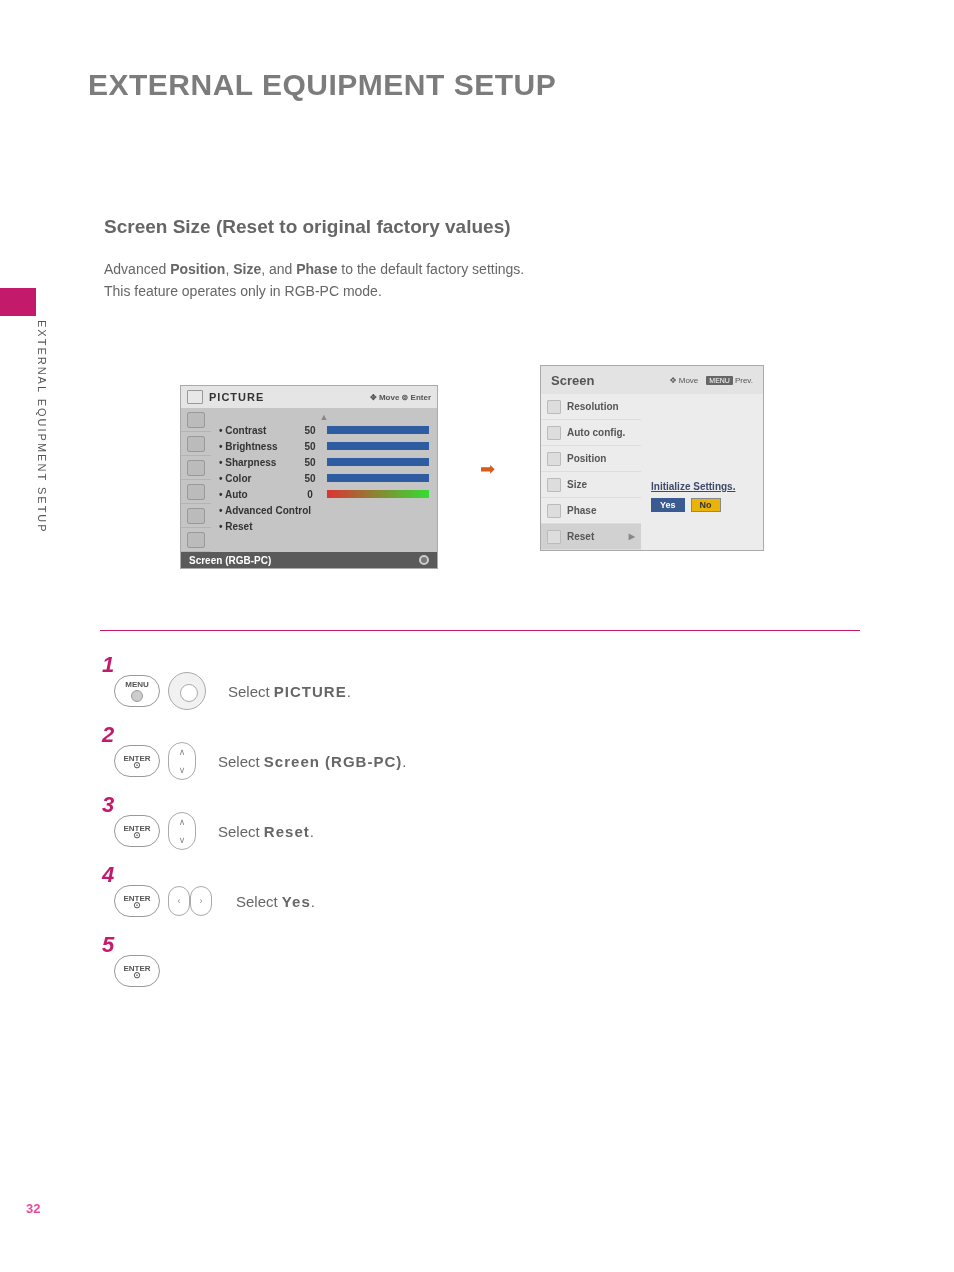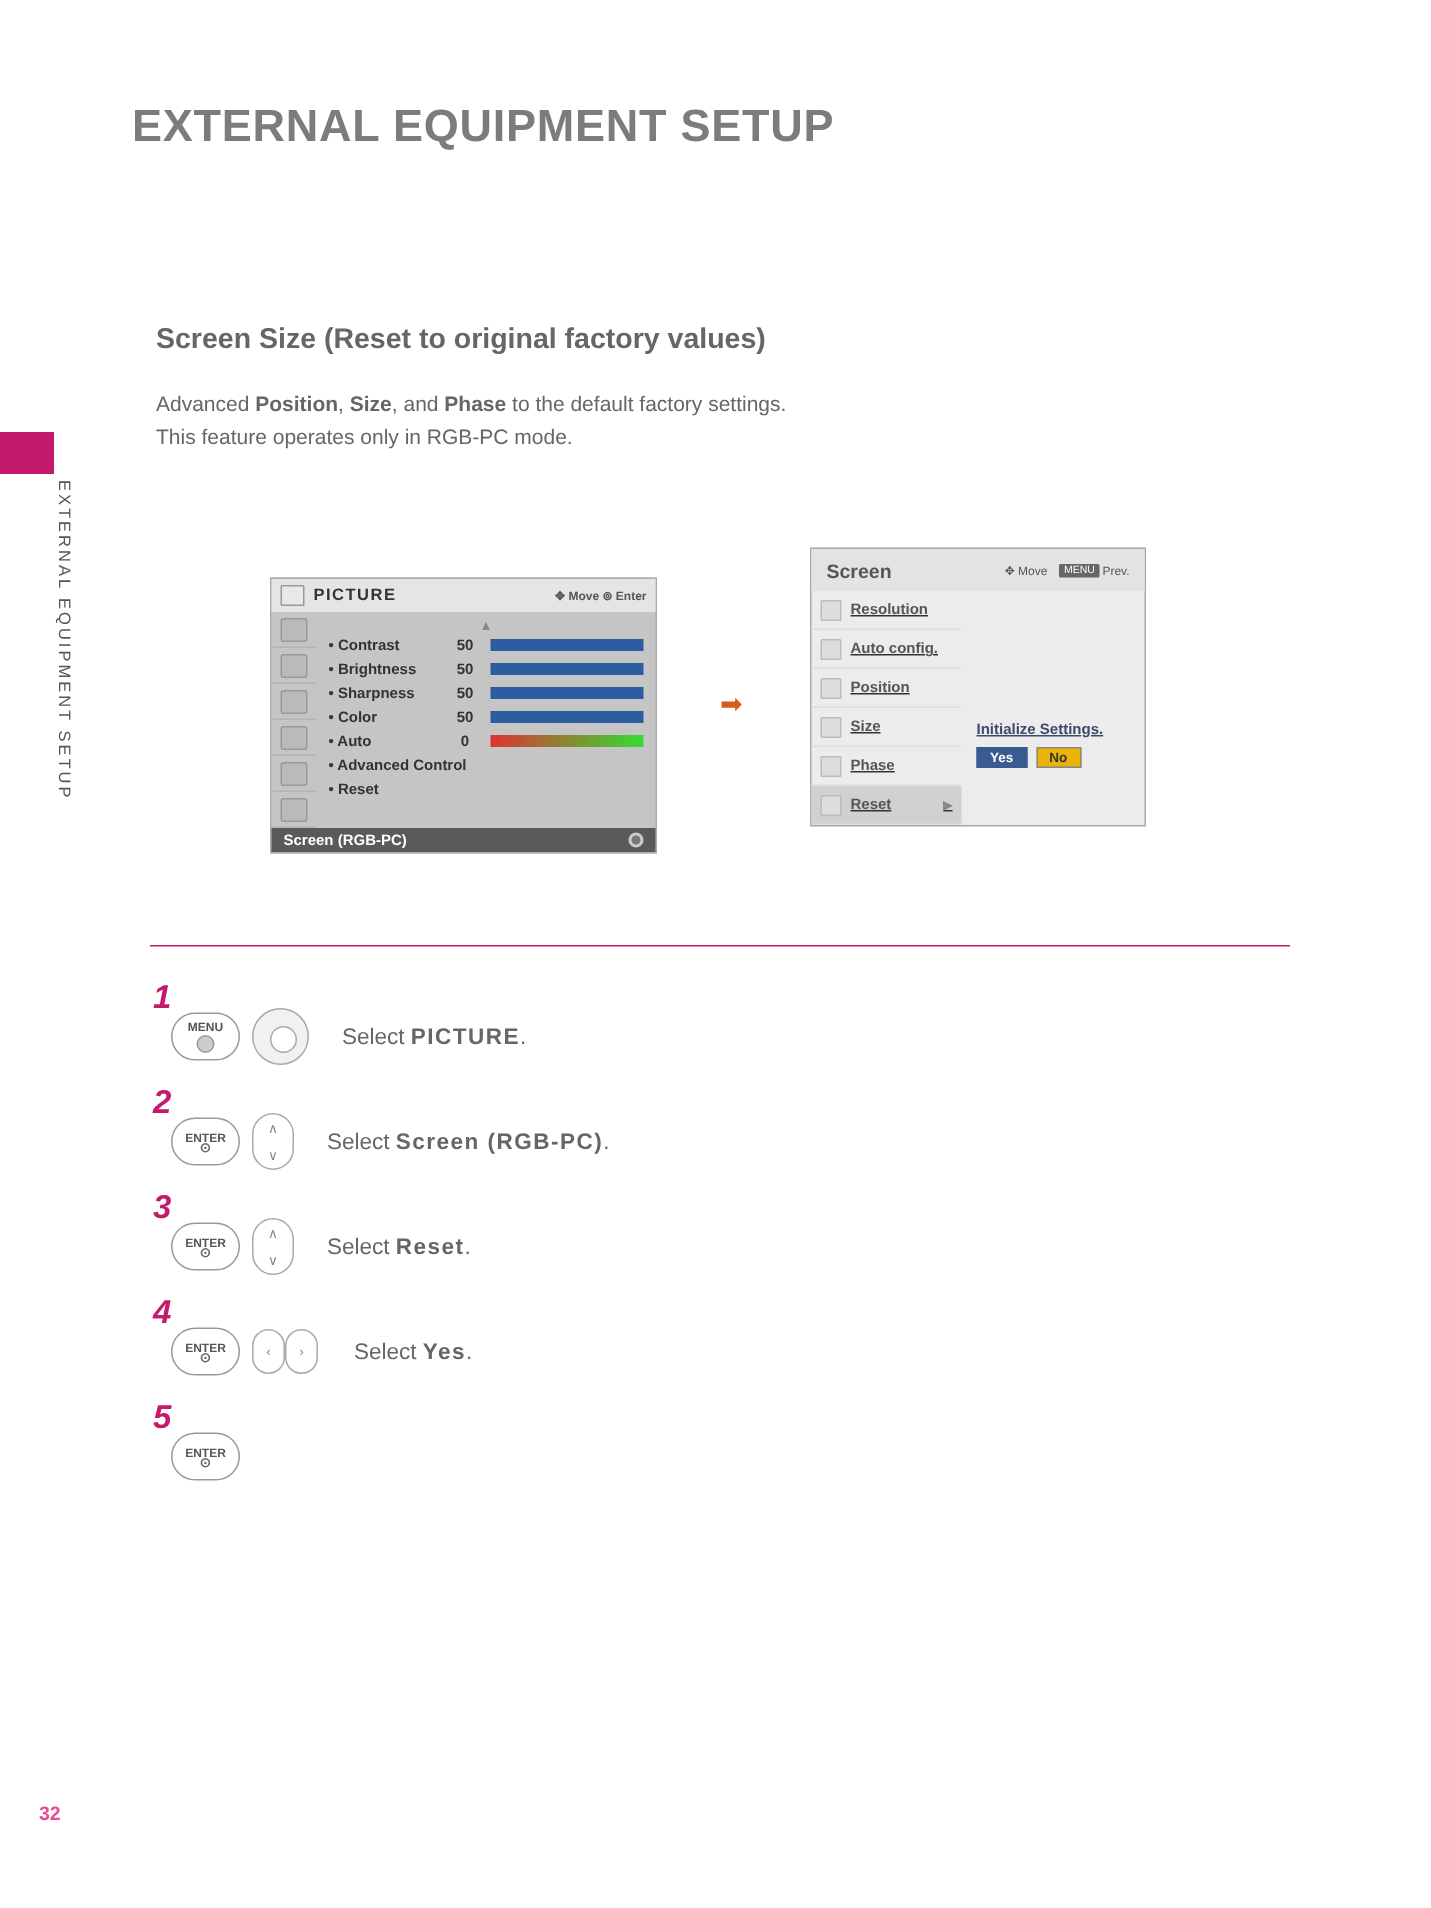--- a/index.html
+++ b/index.html
@@ -30,21 +30,21 @@
   .pm-sel { background: #5a5a5a; color: #fff; height: 16px; display: flex; align-items: center; padding: 0 8px; font-weight: bold; font-size: 10px; }
   .pm-sel .radio { margin-left: auto; width: 10px; height: 10px; border-radius: 50%; border: 2px solid #ccc; background: #777; }
   .arrow-right { position: absolute; top: 458px; left: 480px; font-size: 18px; color: #d95a1a; }
   .screen-menu { position: absolute; top: 365px; left: 540px; width: 224px; background: #ececec; border: 1px solid #aaa; font-size: 10px; color: #333; }
   .sm-header { height: 28px; background: #e3e3e3; display: flex; align-items: center; padding: 0 10px; }
   .sm-header .st { font-weight: bold; font-size: 13px; color: #555; flex: 1; }
   .sm-header .h1 { font-size: 8px; color: #555; margin-right: 8px; }
   .sm-header .mbtn { background: #666; color: #fff; font-size: 7px; padding: 1px 3px; border-radius: 1px; margin-right: 2px; }
   .sm-header .h2 { font-size: 8px; color: #555; }
   .sm-body { display: flex; }
-  .sm-left { width: 100px; text-decoration: underline; }
+  .sm-left { width: 100px; }
   .sm-item { height: 26px; display: flex; align-items: center; padding: 0 6px; border-bottom: 1px solid #ddd; font-weight: bold; color: #555; font-size: 10px; }
   .sm-item .micon2 { width: 14px; height: 14px; background: #ddd; border: 1px solid #bbb; border-radius: 1px; margin-right: 6px; }
   .sm-item.sel { background: #d1d1d1; }
   .sm-item .chev { margin-left: auto; color: #888; font-size: 8px; }
   .sm-right { flex: 1; padding: 10px; font-size: 10px; color: #445; display: flex; flex-direction: column; justify-content: center; margin-top: 48px; }
   .sm-right .msg { color: #3e4a6b; font-size: 10px; margin-bottom: 6px; font-weight: bold; text-decoration: underline; }
   .sm-right .yn { display: flex; gap: 6px; }
   .sm-right .btn { padding: 1px 8px; font-size: 9px; border: 1px solid #888; background: #eab308; color: #333; font-weight: bold; }
   .sm-right .btn.sel { background: #3a5b91; color: #fff; border-color: #3a5b91; }
   .hr { position: absolute; top: 630px; left: 100px; width: 760px; height: 1px; background: #c41a6b; }

